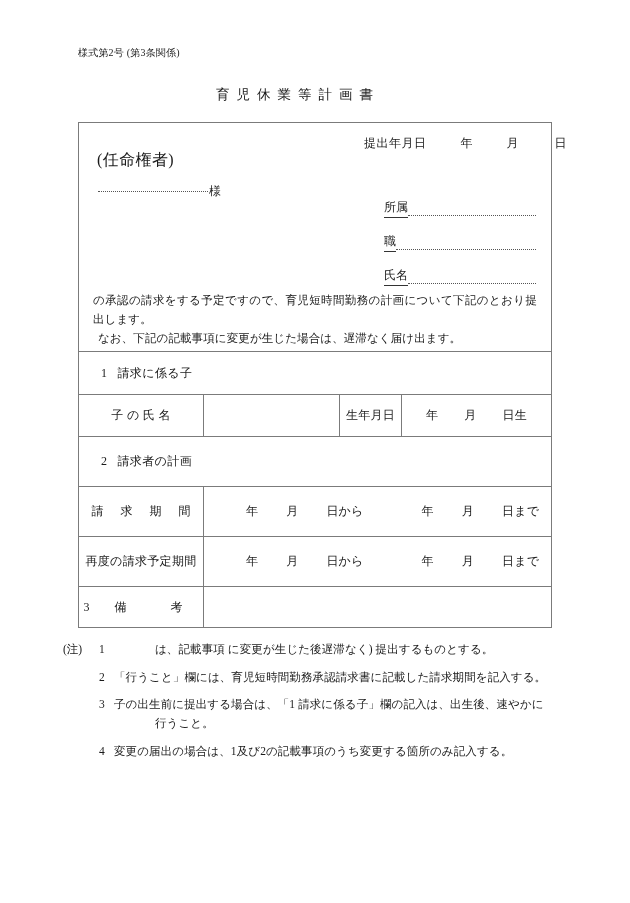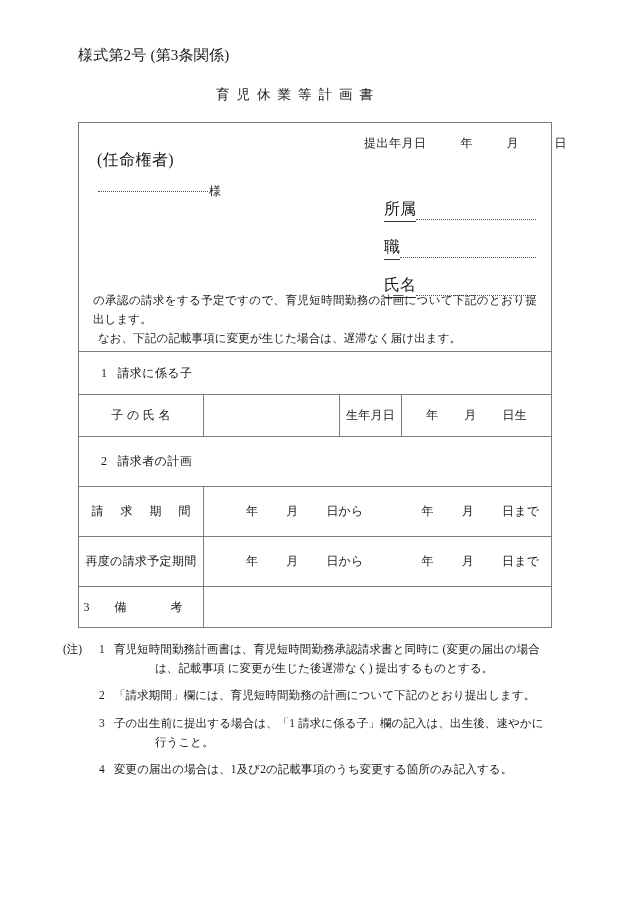--- a/index.html
+++ b/index.html
@@ -21,21 +21,21 @@
     left: 0; top: 0;
     width: 630px;
     height: 903px;
   }
 
   
   .form-no {
     position: absolute;
     left: 78px;
     top: 46px;
-    font-size: 15px;
+    font-size: 10px;
     letter-spacing: 0.2px;
     white-space: nowrap;
   }
 
   
   .doc-title {
     position: absolute;
     left: 0;
     top: 86px;
     width: 589px;
@@ -104,21 +104,21 @@
   .fields {
     position: absolute;
     left: 305px;
     top: 76px;
     width: 152px;
   }
   .field-row {
     display: flex;
     align-items: flex-end;
     margin-bottom: 15px;
-    font-size: 16px;
+    font-size: 12px;
     white-space: nowrap;
   }
   .field-row .fl {
     border-bottom: 1px solid #333;
     padding-bottom: 1px;
   }
   .field-row .fd {
     flex: 1;
     border-bottom: 1px dotted #555;
     margin-bottom: 2px;
@@ -361,28 +361,27 @@
     </div>
 
   </div>
 
   <div class="notes">
 
     <div class="note">
       <span class="note-marker">(注)</span>
       <span class="note-num">1</span>
       <span class="note-text">
-        <span>育児短時間勤務計画書は、育児短時間勤務承認請求書と同時に (変更の届出の場合</span>
         <span class="cont">は、記載事項 に変更が生じた後遅滞なく) 提出するものとする。</span>
       </span>
     </div>
 
     <div class="note note-indent">
       <span class="note-num">2</span>
-      <span class="note-text">「請求期間」欄には、育児短時間勤務の計画について下記のとおり提出します。</span>
+      <span class="note-text">「行うこと」欄には、育児短時間勤務承認請求書に記載した請求期間を記入する。</span>
     </div>
 
     <div class="note note-indent">
       <span class="note-num">3</span>
       <span class="note-text">
         <span>子の出生前に提出する場合は、「1 請求に係る子」欄の記入は、出生後、速やかに</span>
         <span class="cont">行うこと。</span>
       </span>
     </div>
 

